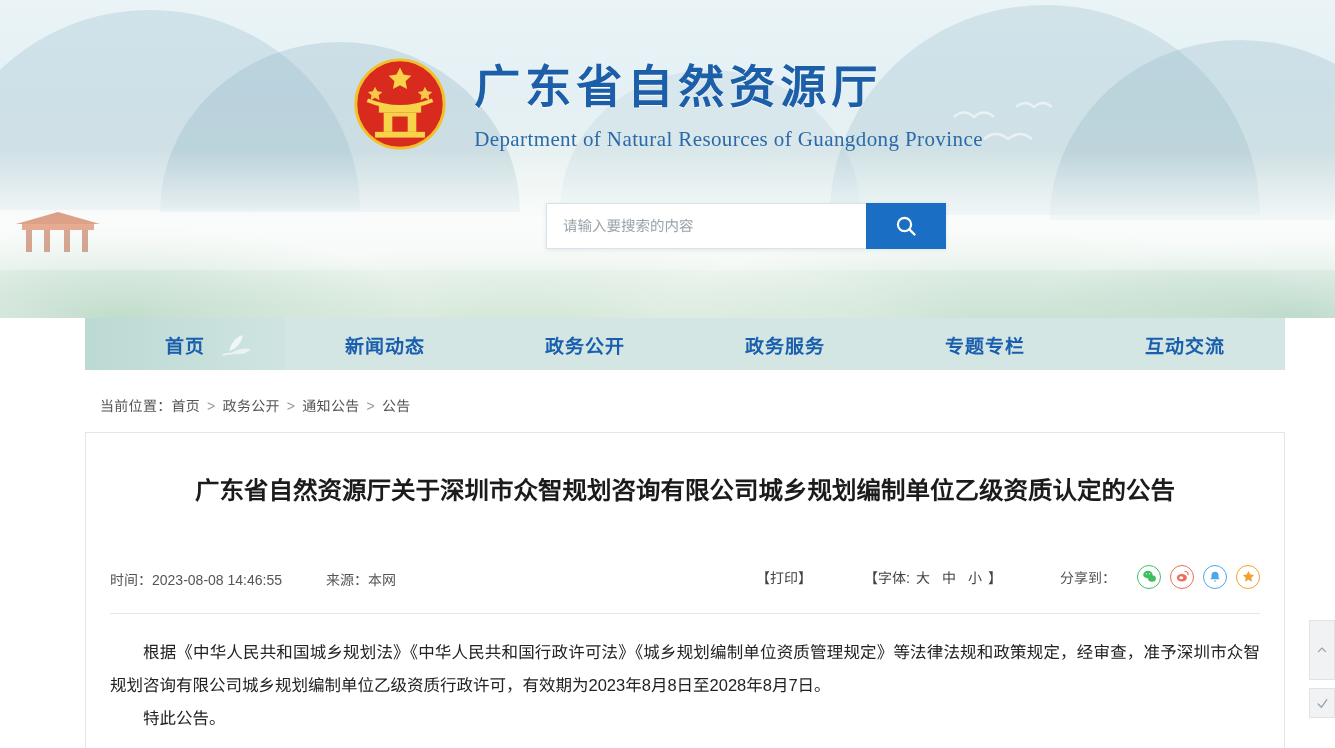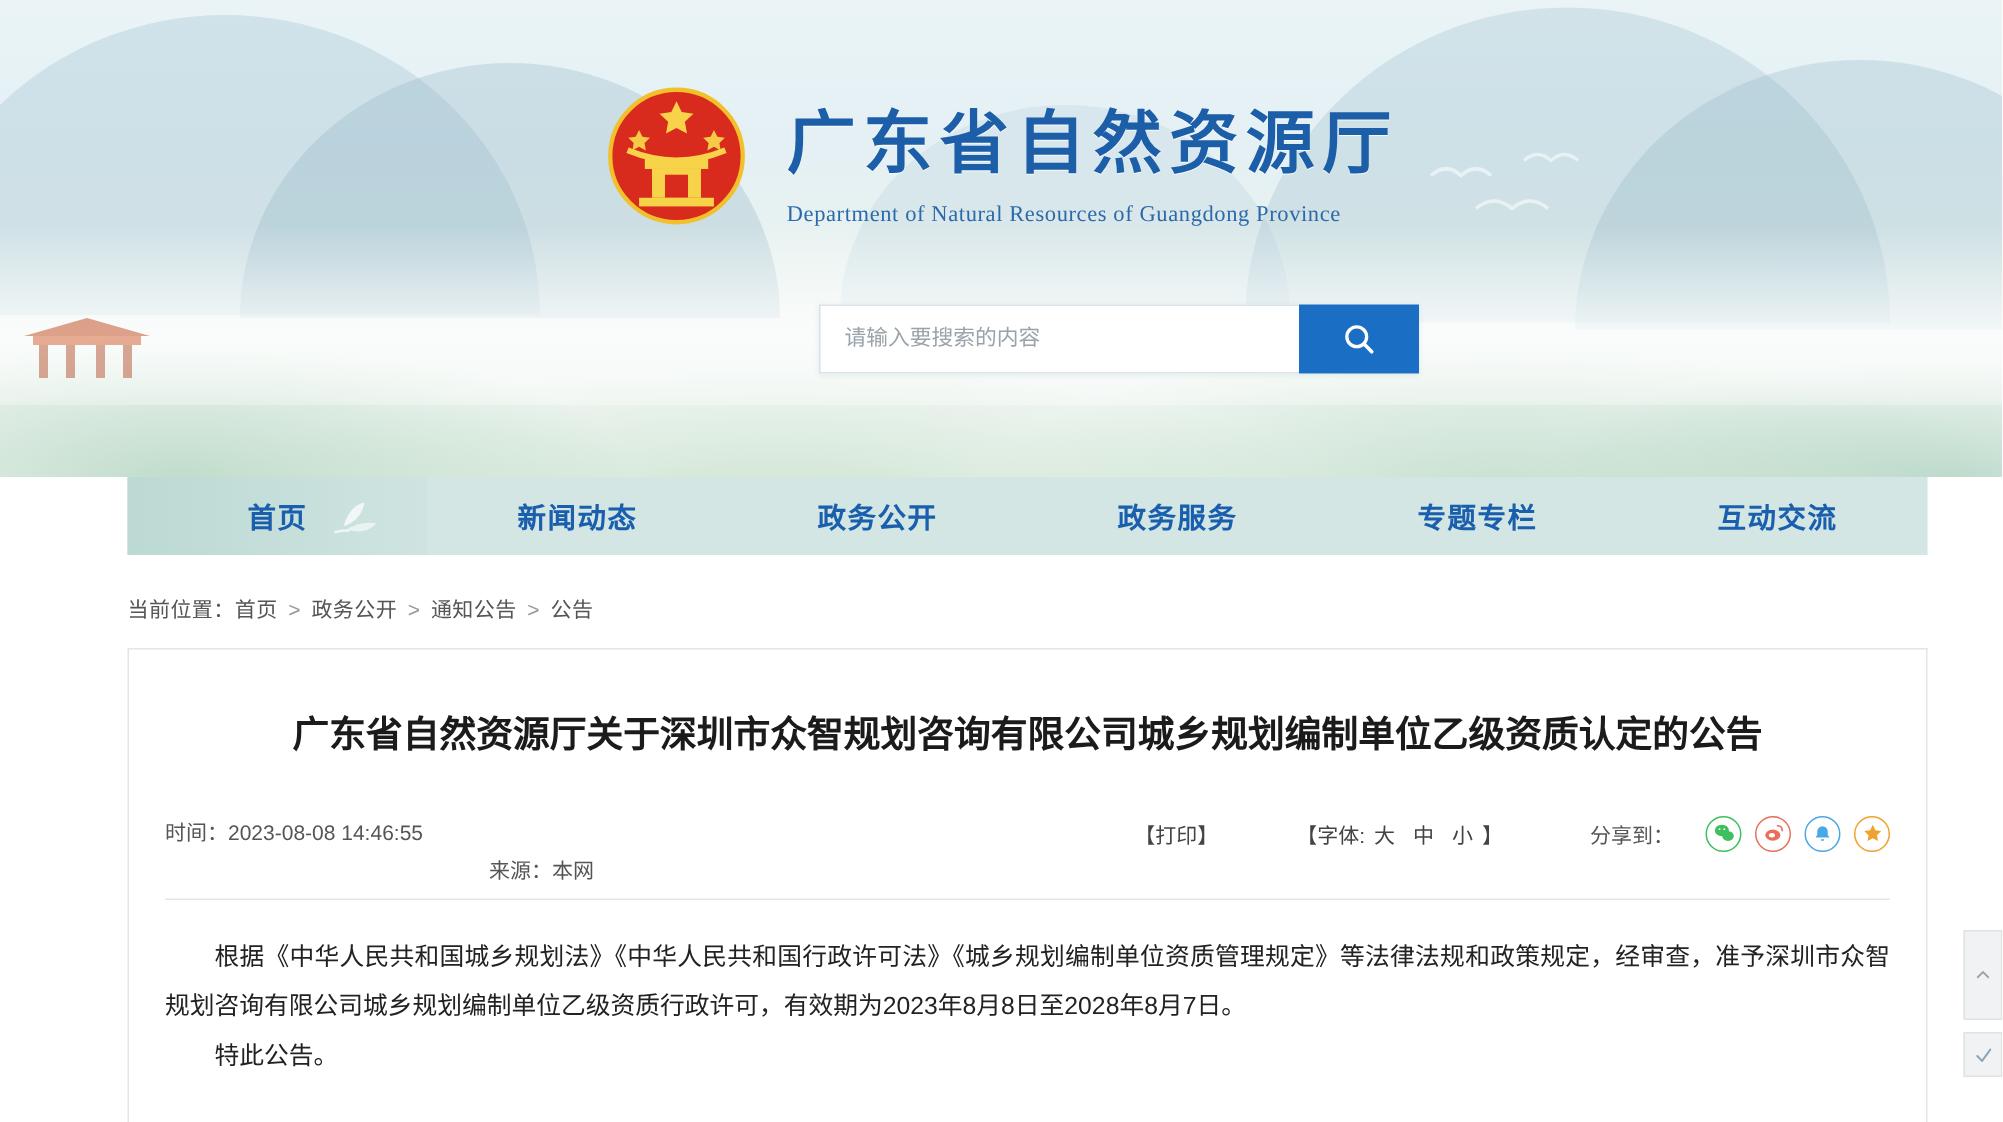--- a/index.html
+++ b/index.html
@@ -78,21 +78,21 @@
     font-family: "Liberation Serif", "DejaVu Serif", serif;
     font-size: 46px;
     font-weight: bold;
     letter-spacing: 5px;
     color: #1c5fa8;
     line-height: 1.15;
     text-shadow: 0 1px 0 rgba(255,255,255,0.8);
   }
   .site-subtitle {
     margin-top: 12px;
-    font-size: 15px;
+    font-size: 21px;
     letter-spacing: 0.4px;
     color: #2a6aa8;
     font-family: "Liberation Serif", "DejaVu Serif", serif;
   }
 
   
   .search-wrap {
     position: absolute;
     left: 546px; top: 203px;
     display: flex;
@@ -148,21 +148,21 @@
   }
   .nav-item.active .nav-flower {
     position: absolute;
     right: 22px; top: 13px;
     opacity: 0.85;
   }
 
   
   .breadcrumb {
     position: absolute;
-    left: 85px; top: 395px;
+    left: 100px; top: 395px;
     font-size: 14px;
     color: #555;
     letter-spacing: 0.3px;
   }
   .breadcrumb a { color: #555; text-decoration: none; cursor: pointer; }
   .breadcrumb .sep { margin: 0 7px; color: #999; }
 
   
   .card {
     position: absolute;
@@ -177,24 +177,24 @@
     margin: 40px 60px 0 60px;
     text-align: center;
     font-size: 24.5px;
     font-weight: bold;
     color: #1b1b1b;
     line-height: 1.5;
     font-family: "Liberation Sans", "DejaVu Sans", sans-serif;
   }
   .meta-row {
     margin: 34px 24px 0 24px;
-    padding-bottom: 10px;
+    padding-bottom: 24px;
     border-bottom: 1px solid #e6e6e6;
     display: flex;
-    align-items: flex-start;
+    align-items: flex-end;
     font-size: 14px;
     color: #555;
   }
   .meta-time { margin-left: 0; }
   .meta-source { margin-left: 44px; margin-top: 25px; }
   .meta-right {
     margin-left: auto;
     display: flex;
     align-items: center;
   }

